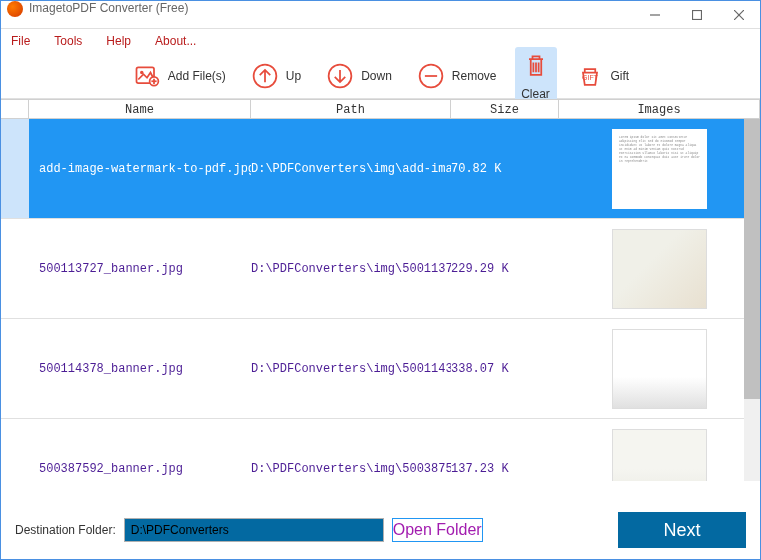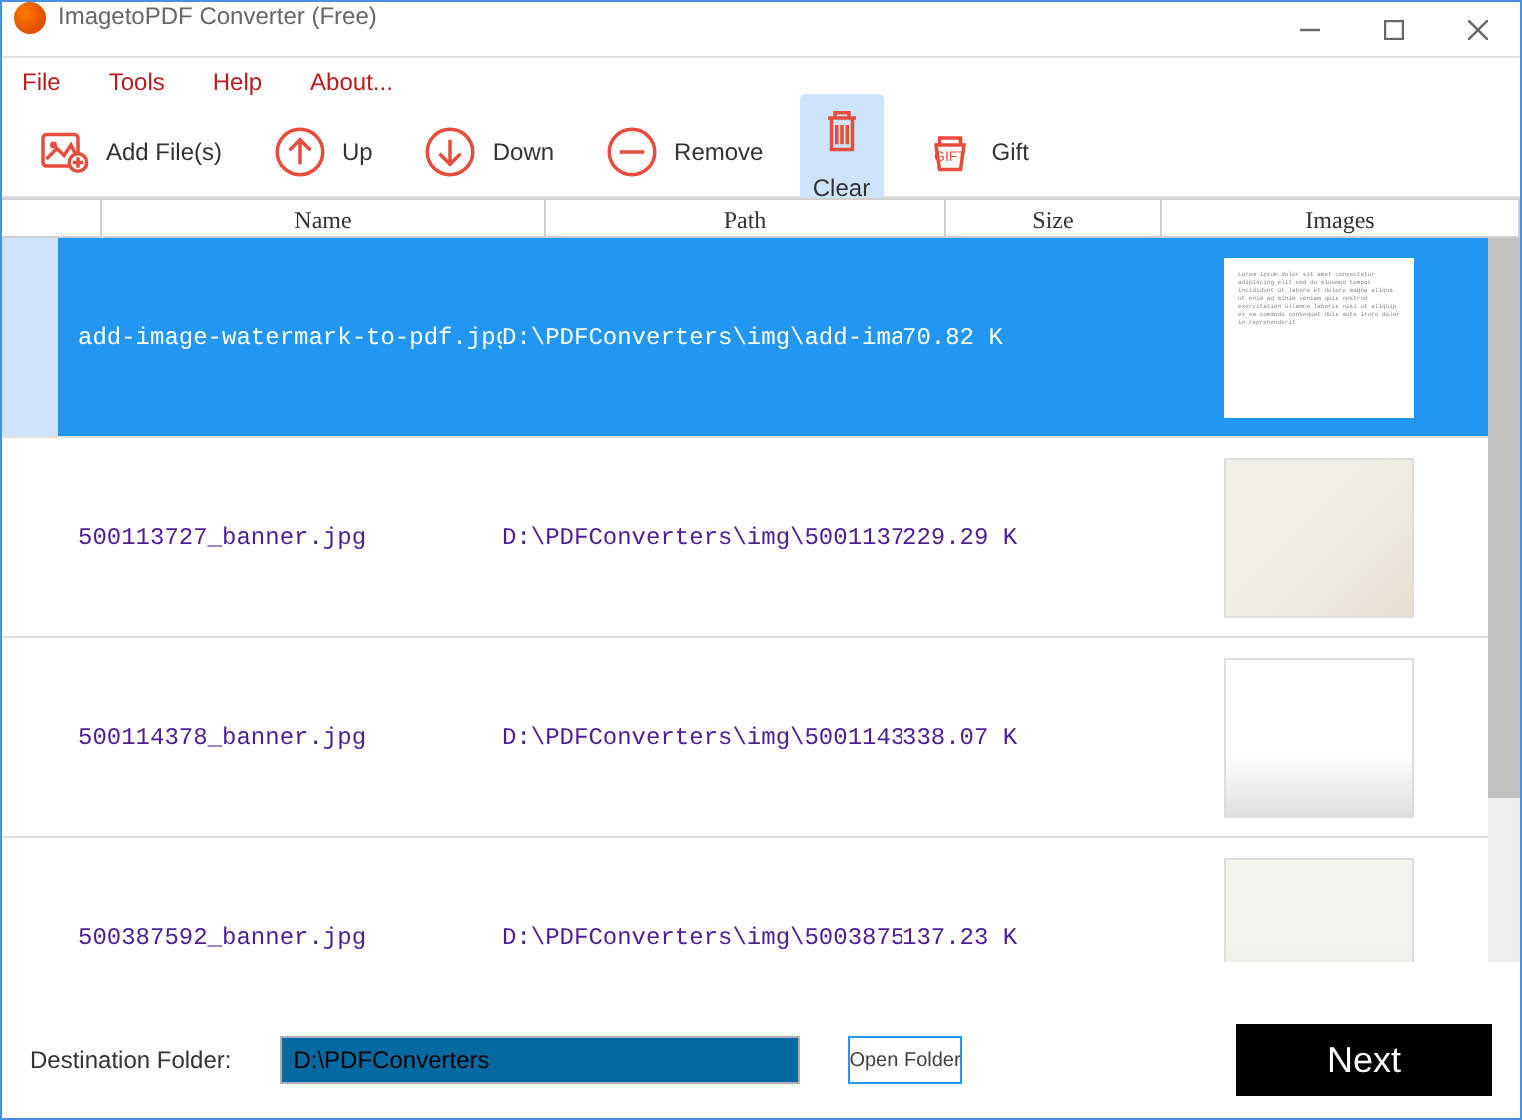--- a/index.html
+++ b/index.html
@@ -8,28 +8,28 @@
   .titlebar { height: 28px; background: #fff; display: flex; padding-left: 6px; border-bottom: 1px solid #e0e0e0; }
   .titlebar .app-icon { width: 16px; height: 16px; border-radius: 50%; background: radial-gradient(circle at 35% 35%, #ff7a00, #d43800); margin-right: 6px; display: inline-block; }
   .titlebar .title { color: #666; font-size: 12px; flex: 1; }
   .win-controls { display: flex; }
   .win-btn { width: 42px; height: 28px; display: flex; align-items: center; justify-content: center; color: #666; cursor: pointer; }
   .win-btn svg { width: 10px; height: 10px; }
 
   .menubar { height: 24px; display: flex; align-items: center; padding-left: 10px; gap: 24px; background: #fff; }
   .menubar span { color: #b91c1c; cursor: pointer; }
 
-  .toolbar { height: 46px; display: flex; align-items: center; padding: 6px 10px; gap: 12px; background: #fff; border-bottom: 1px solid #e0e0e0; }
+  .toolbar { height: 46px; display: flex; align-items: center; padding: 6px 10px; gap: 12px; background: #fff; border-bottom: 1px solid #e0e0e0; justify-content: center; }
   .tool-btn { display: flex; align-items: center; gap: 6px; padding: 4px 6px; border-radius: 3px; cursor: pointer; color: #333; }
   .tool-btn.selected { background: #cde4fb; flex-direction: column; }
   .tool-btn .icon { width: 30px; height: 30px; display: flex; align-items: center; justify-content: center; }
   .tool-btn svg { width: 28px; height: 28px; }
 
   .table-area { position: relative; height: 382px; background: #fff; overflow: hidden; }
-  .table-header { display: flex; height: 20px; border-top: 1px solid #d0d0d0; border-bottom: 1px solid #d0d0d0; background: #fff; font-family: Liberation Serif, serif; font-size: 12px; padding-left: 22px; }
+  .table-header { display: flex; height: 20px; border-top: 1px solid #d0d0d0; border-bottom: 1px solid #d0d0d0; background: #fff; font-family: Liberation Mono, monospace; font-size: 12px; }
   .table-header > div { border-right: 1px solid #d0d0d0; text-align: center; line-height: 20px; color: #333; }
   .col-handle { width: 28px; }
   .col-name { width: 222px; }
   .col-path { width: 200px; }
   .col-size { width: 108px; }
   .col-img { flex: 1; }
 
   .table-body { height: 362px; overflow-y: auto; }
   .row { display: flex; align-items: center; height: 100px; border-bottom: 1px solid #e0e0e0; font-family: "Courier New", monospace; font-size: 12px; color: #4c1d95; }
   .row.selected { background: #2196f3; color: #fff; }
@@ -42,25 +42,25 @@
   .thumb { width: 95px; height: 80px; background: #f5f5f5; border: 1px solid #ddd; }
   .row.selected .thumb { border: 1px solid #fff; }
   .thumb.doc { background: #fff; padding: 6px; font-size: 3px; color: #888; line-height: 4px; overflow: hidden; }
   .thumb.photo1 { background: linear-gradient(135deg, #f0f0e8 40%, #e8e0d0 100%); }
   .thumb.photo2 { background: linear-gradient(180deg, #fff 60%, #e0e0e0 100%); }
   .thumb.photo3 { background: linear-gradient(180deg, #f5f5f0 50%, #e8e8e0 100%); }
 
   .scrollbar-v { position: absolute; right: 0; top: 20px; width: 16px; height: 362px; background: #f0f0f0; }
   .scrollbar-thumb { width: 100%; height: 280px; background: #c0c0c0; margin-top: 0; }
 
-  .bottom-bar { position: absolute; bottom: 0; left: 0; right: 0; height: 58px; background: #fff; display: flex; align-items: center; padding: 0 14px; gap: 24px; }
+  .bottom-bar { position: absolute; bottom: 0; left: 0; right: 0; height: 58px; background: #fff; display: flex; align-items: center; padding: 0 14px; gap: 8px; }
   .bottom-bar label { color: #333; }
   .dest-input { width: 260px; height: 24px; border: 1px solid #b0b0b0; padding: 0 6px; background: #0369a1; font-family: inherit; font-size: 12px; }
-  .open-folder-btn { height: 24px; padding: 0 0; border: 1px solid #2196f3; background: #fff; color: #404040; cursor: pointer; font-family: inherit; font-size: 10px; }
-  .next-btn { margin-left: auto; width: 128px; height: 36px; background: #000000; color: #fff; border: none; font-size: 18px; font-weight: 500; cursor: pointer; }
+  .open-folder-btn { height: 24px; padding: 0 0; border: 1px solid #2196f3; background: #fff; color: #a21caf; cursor: pointer; font-family: inherit; font-size: 16px; }
+  .next-btn { margin-left: auto; width: 128px; height: 36px; background: #0369a1; color: #fff; border: none; font-size: 18px; font-weight: 500; cursor: pointer; }
 </style>
 </head>
 <body>
 
 <div class="titlebar">
   <span class="app-icon"></span>
   <span class="title">ImagetoPDF Converter (Free)</span>
   <div class="win-controls">
     <div class="win-btn">
         <svg viewBox="0 0 10 10">

